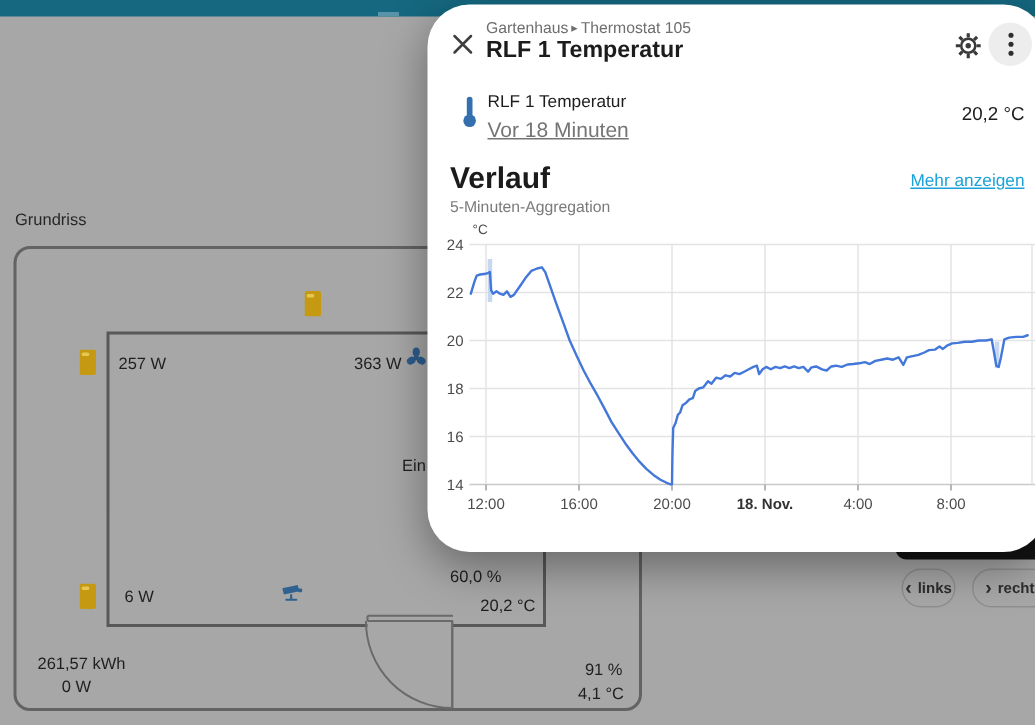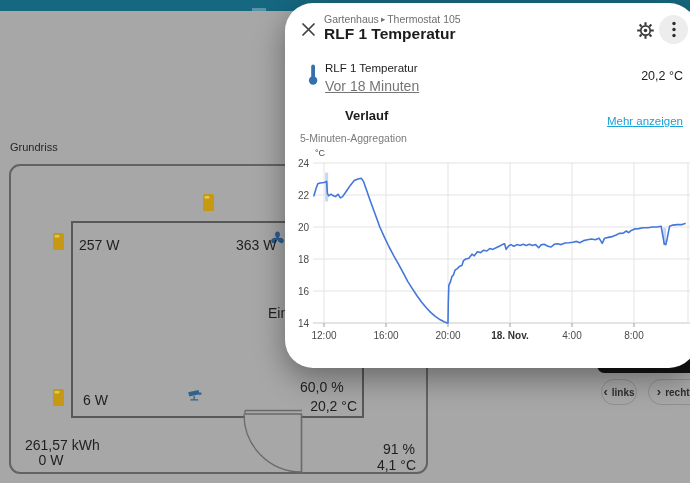--- a/index.html
+++ b/index.html
@@ -6,21 +6,21 @@
   body{
     width:690px;height:483px;position:relative;overflow:hidden;
     background:#a7a7a7;
     font-family:"Liberation Sans", sans-serif;
     -webkit-font-smoothing:antialiased;
   }
   
   .appbar{position:absolute;left:0;top:0;width:690px;height:11px;background:#156880;z-index:1;}
   .appbar-indicator{position:absolute;left:252px;top:8px;width:14px;height:3px;background:#5793a9;z-index:2;}
   .fp-svg{position:absolute;left:0;top:0;z-index:1;}
-  .fp-label{position:absolute;z-index:2;color:#1f1f1f;font-size:14px;font-weight:500;white-space:nowrap;}
+  .fp-label{position:absolute;z-index:2;color:#1f1f1f;font-size:11px;font-weight:500;white-space:nowrap;}
   .fp-title{position:absolute;left:10px;top:141px;z-index:2;color:#272727;font-size:11px;}
   .fp-icon{position:absolute;z-index:2;line-height:0;}
   .clip{overflow:hidden;margin-top:44px;}
   
   .pill{
     position:absolute;top:379px;height:26px;z-index:3;box-sizing:border-box;
     border:1.5px solid #8f8f8f;border-radius:14px;background:transparent;
     display:flex;align-items:center;justify-content:center;gap:4px;
     color:#2e2e2e;font-size:10px;font-weight:bold;cursor:pointer;
   }
@@ -37,21 +37,21 @@
   .crumbs{position:absolute;left:39px;top:10px;font-size:10.5px;color:#6e6e6e;white-space:nowrap;}
   .crumbs .sep{font-size:8.5px;position:relative;top:-1px;padding:0 2px;}
   .dlg-title{position:absolute;left:39px;top:22px;font-size:15.5px;font-weight:600;color:#1c1c1c;white-space:nowrap;}
   .gear-btn{position:absolute;left:349px;top:16px;width:22px;height:22px;border:none;background:transparent;padding:0;cursor:pointer;line-height:0;}
   .menu-btn{position:absolute;left:374px;top:12px;width:29px;height:29px;border:none;border-radius:50%;
     background:#ededed;padding:0;cursor:pointer;display:flex;align-items:center;justify-content:center;}
   .state-icon{position:absolute;left:20px;top:60px;line-height:0;}
   .state-name{position:absolute;left:40px;top:59px;font-size:11.5px;font-weight:500;color:#1d1d1d;white-space:nowrap;}
   .state-sub{position:absolute;left:40px;top:75px;font-size:14px;color:#757575;white-space:nowrap;text-decoration:underline;}
   .state-value{position:absolute;right:14px;top:66px;font-size:12.5px;color:#1d1d1d;white-space:nowrap;}
-  .hist-title{position:absolute;left:15px;top:105px;font-size:13px;font-weight:600;color:#1b1b1b;margin-left:45px;}
+  .hist-title{position:absolute;left:15px;top:105px;font-size:20px;font-weight:600;color:#1b1b1b;}
   .hist-sub{position:absolute;left:15px;top:129px;font-size:10.5px;color:#7a7a7a;}
   .hist-link{position:absolute;right:14px;top:112px;font-size:11.5px;font-weight:500;color:#1ba2d8;
     text-decoration:underline;cursor:pointer;white-space:nowrap;}
   .chart-wrap{position:absolute;left:0;top:140px;}
   svg text{font-family:"Liberation Sans", sans-serif;}
 </style>
 </head>
 <body>
 
 <div class="appbar"></div>

